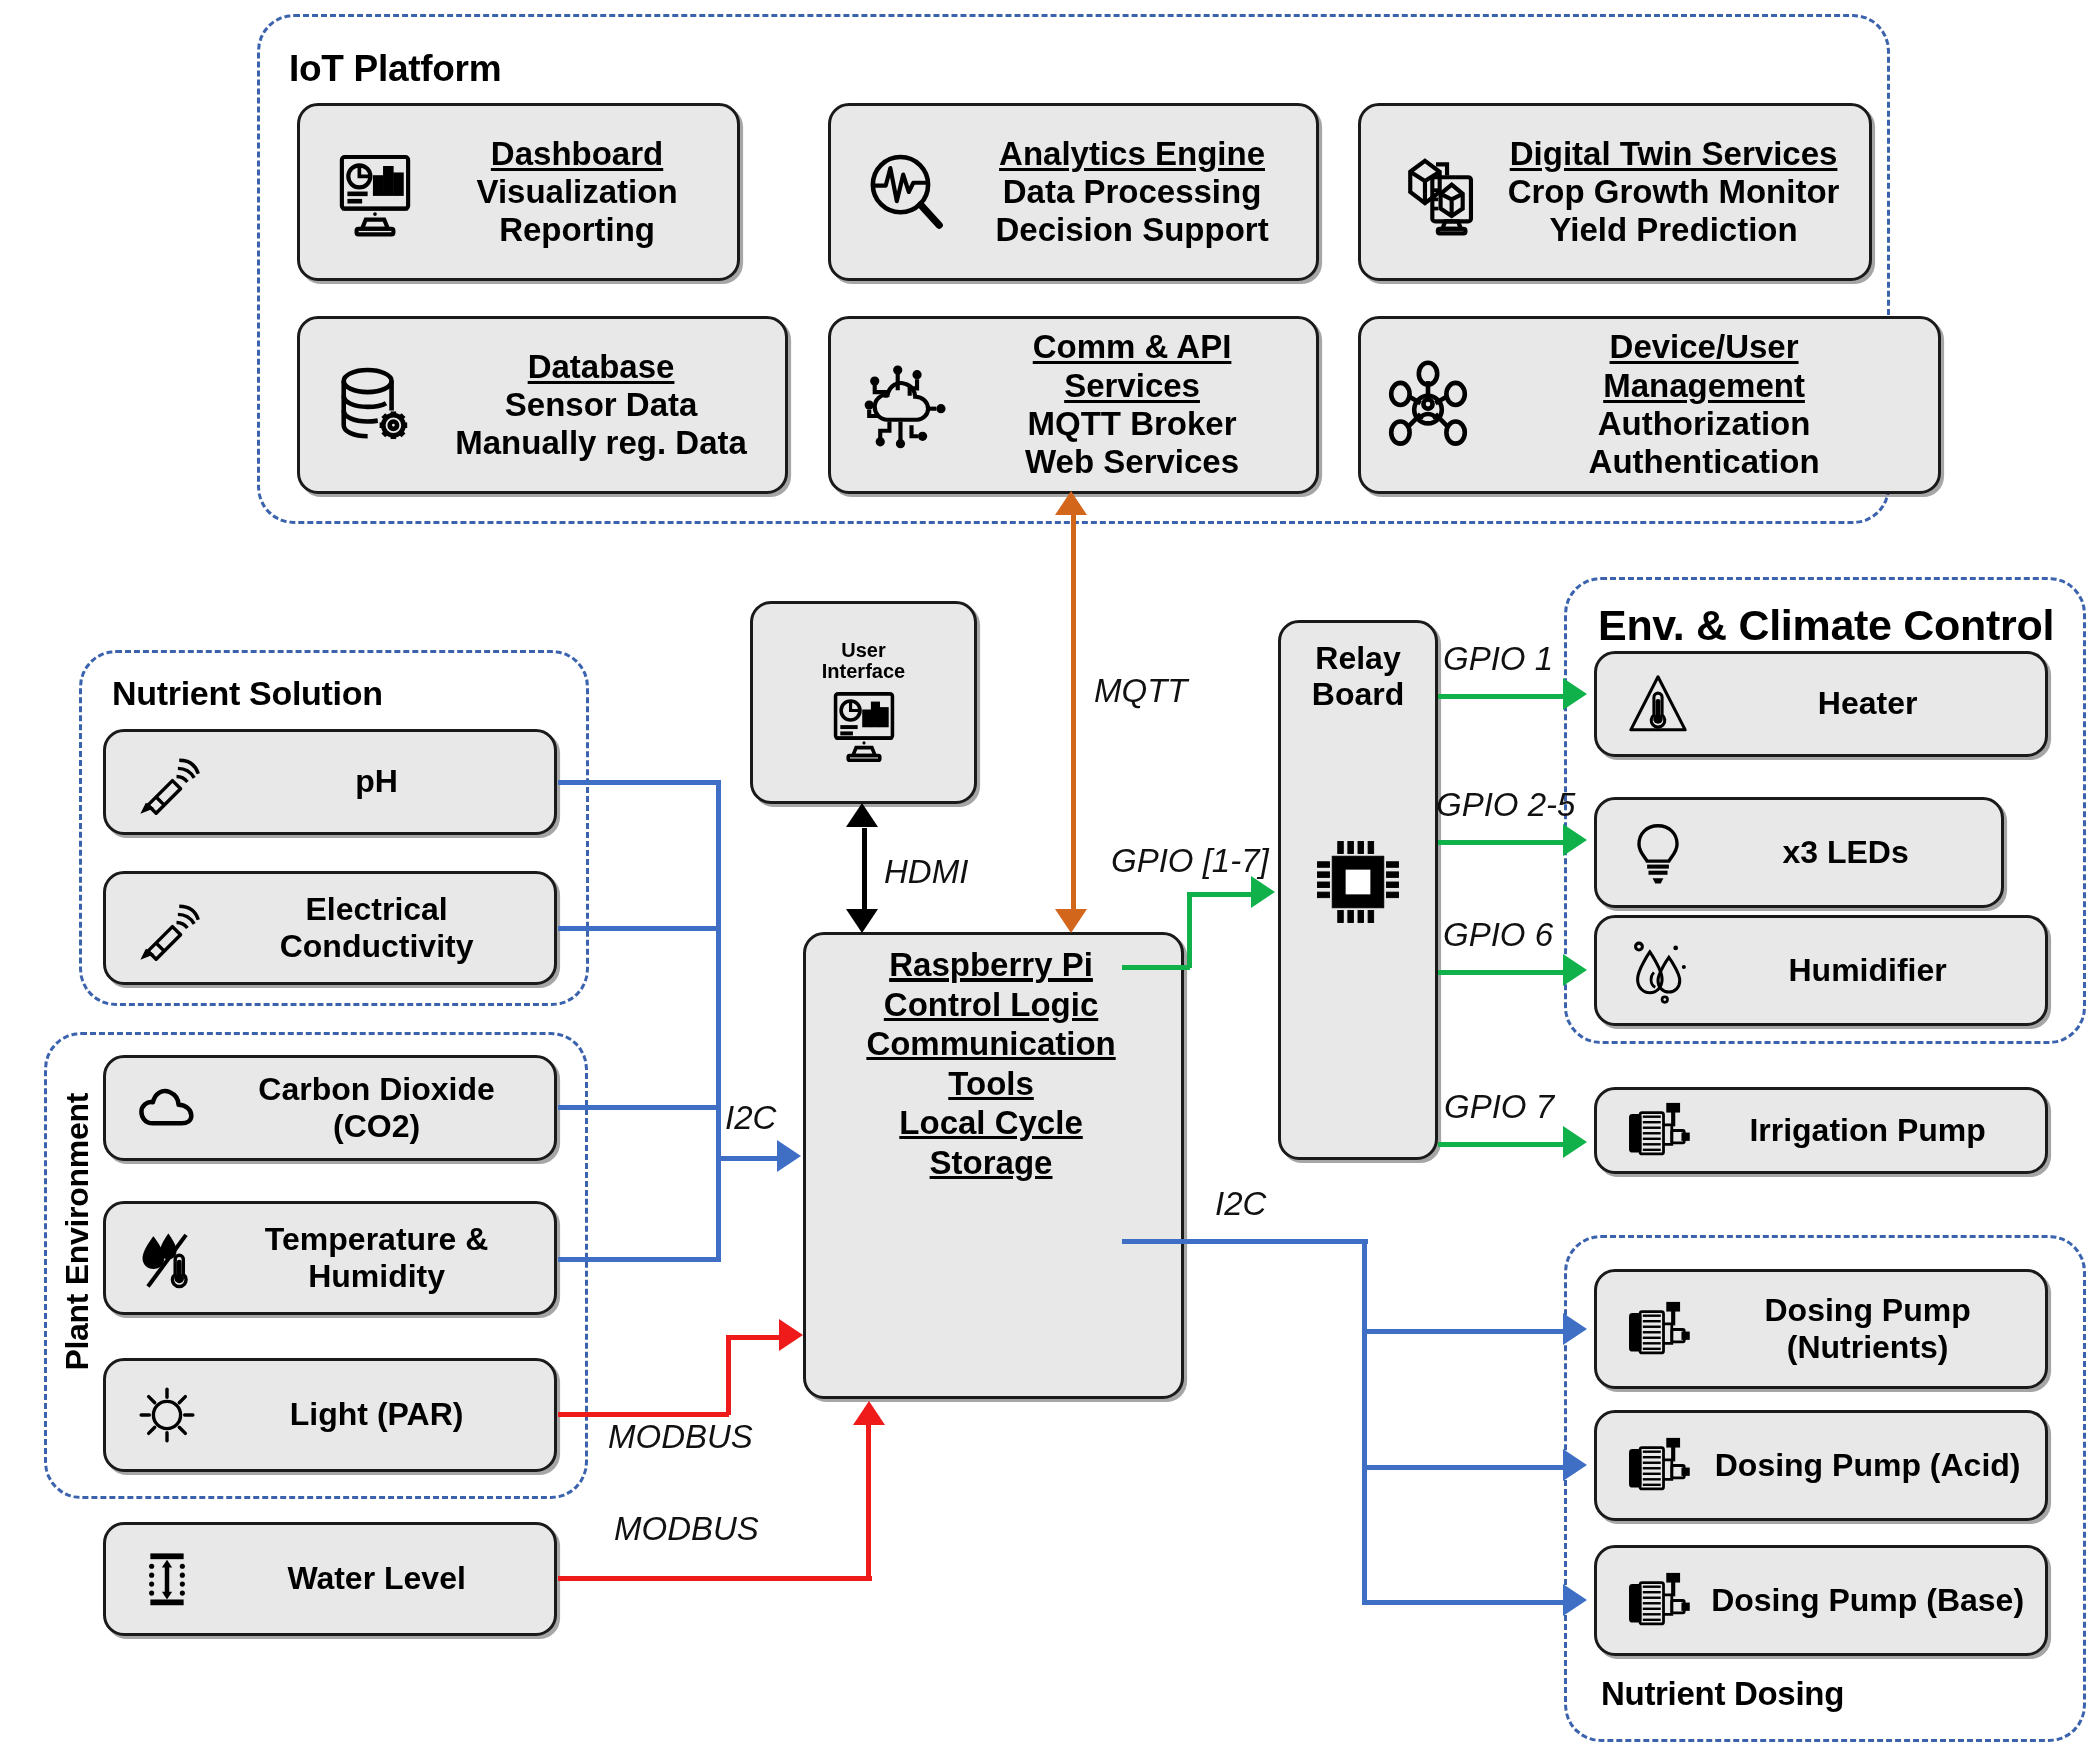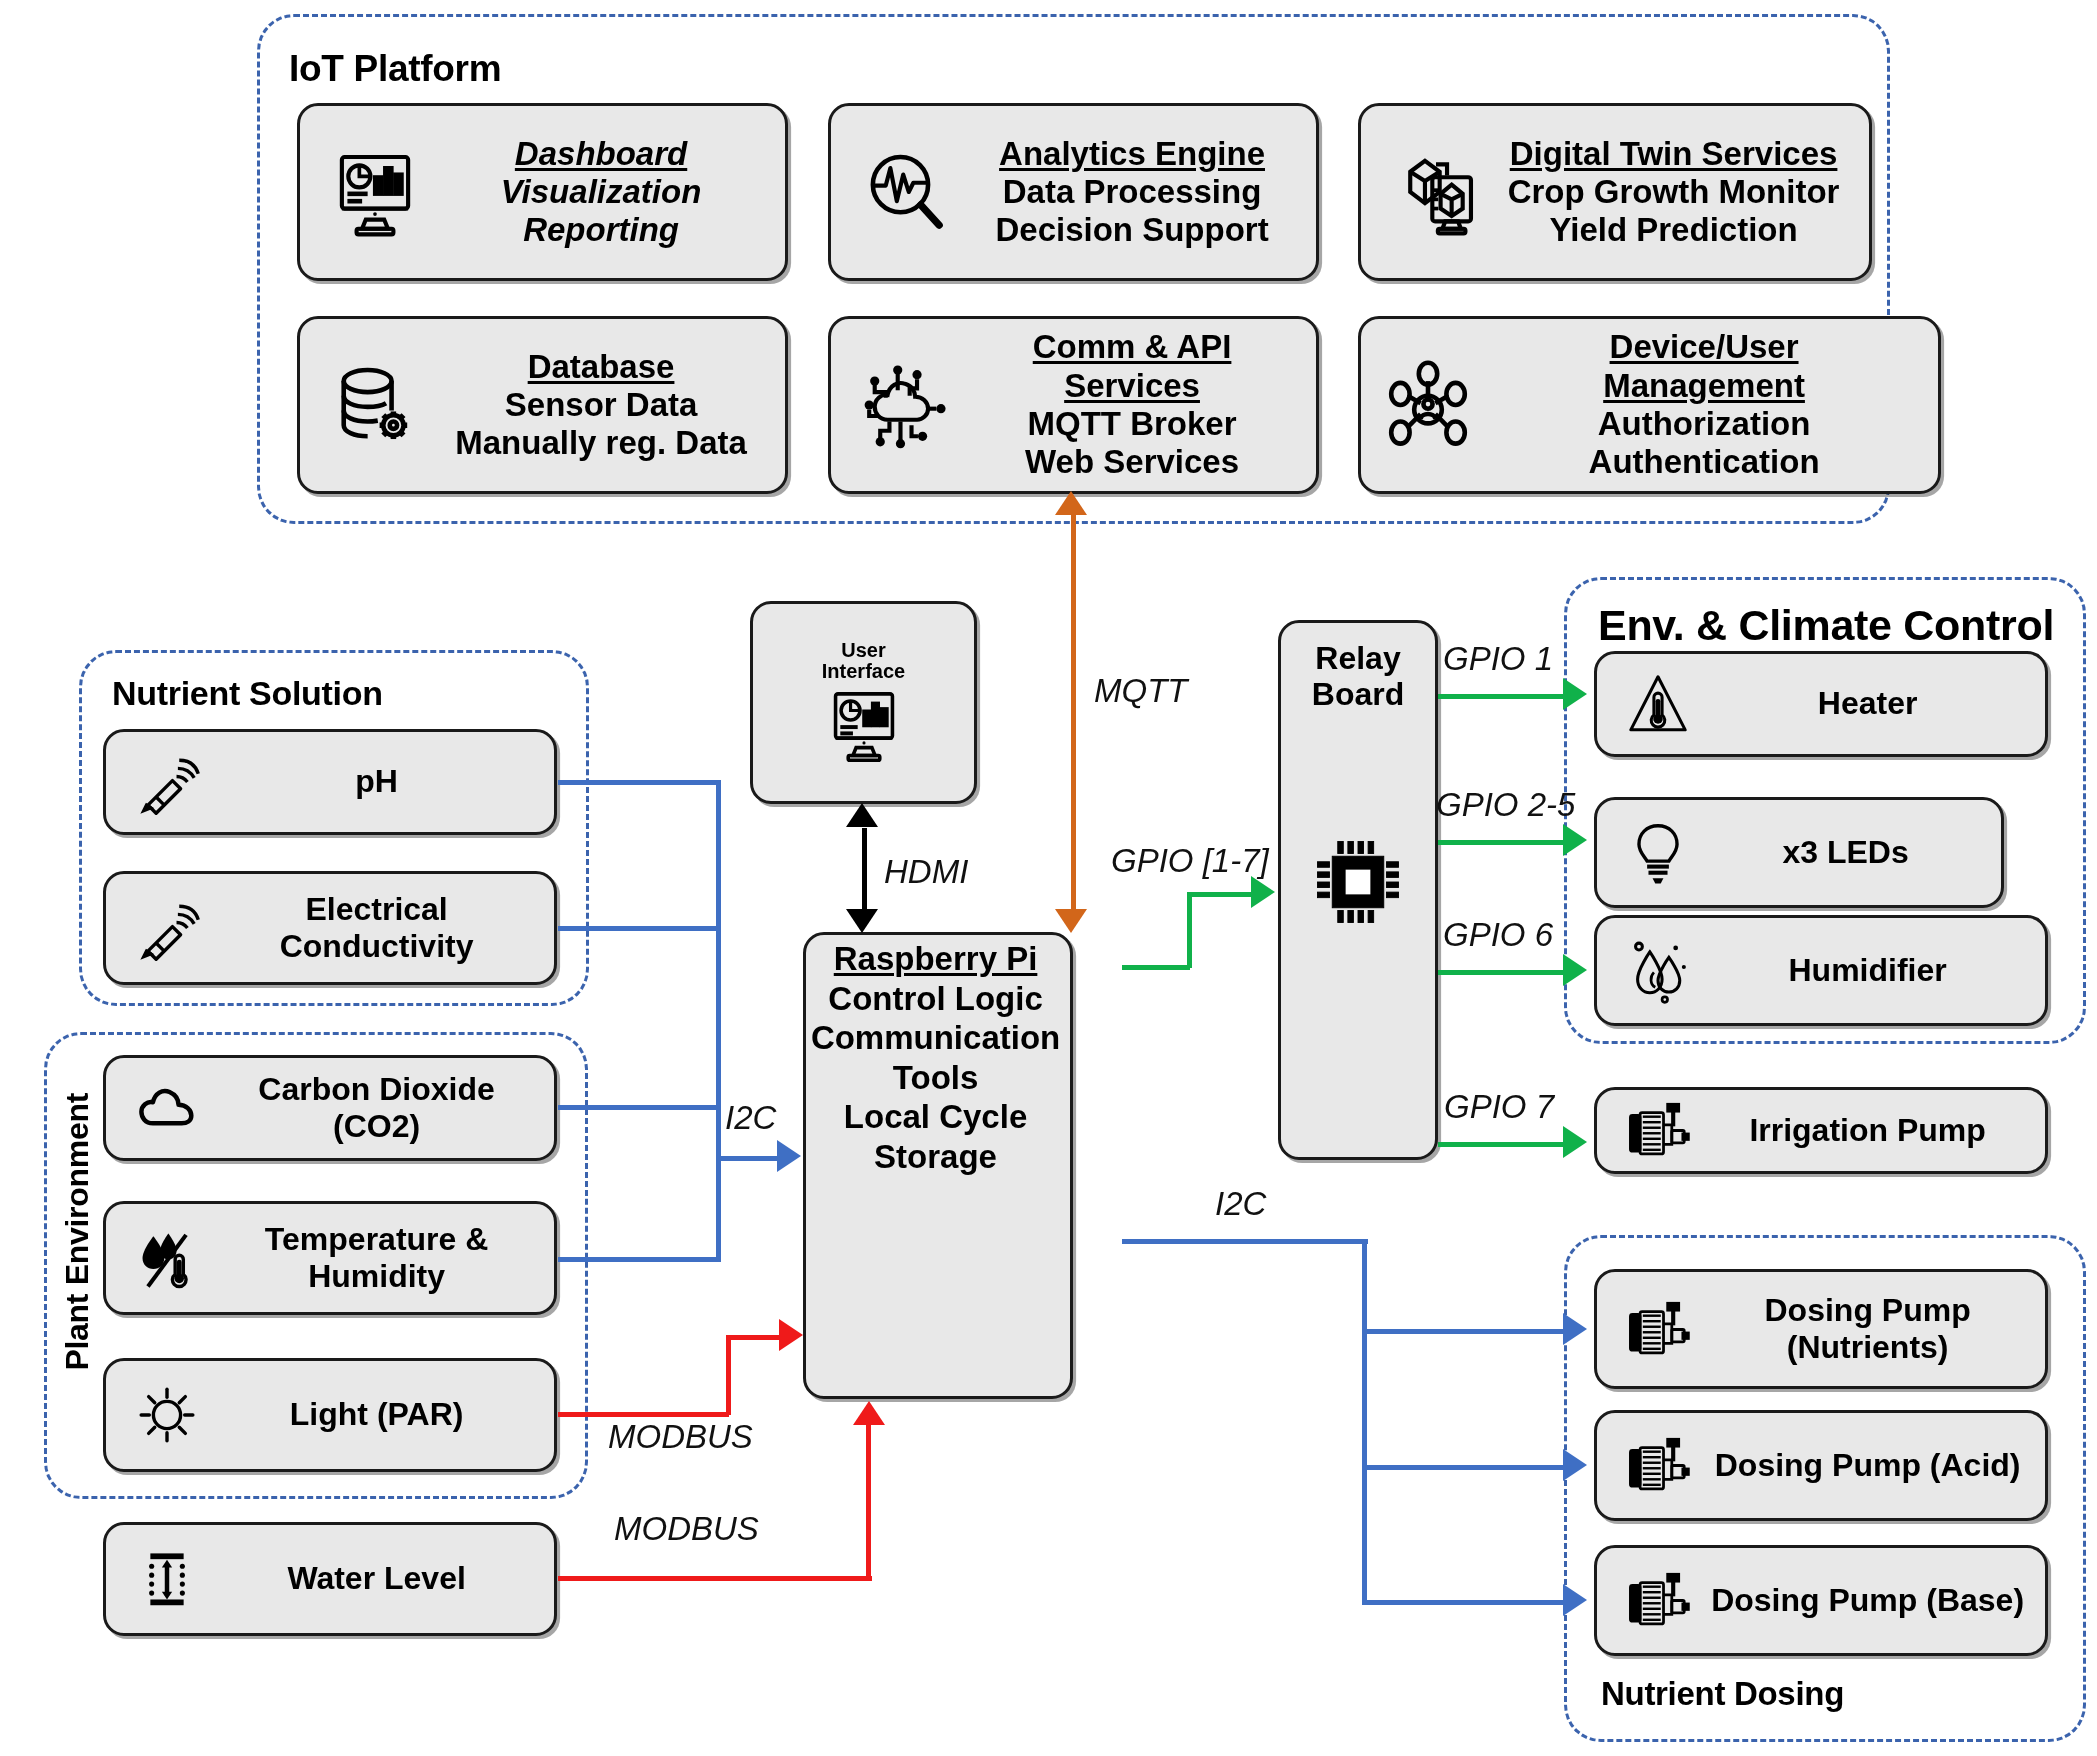--- a/index.html
+++ b/index.html
@@ -108,21 +108,21 @@
   svg { display: block; }
 </style>
 </head>
 <body>
 
 <div id="stage">
 
   <div class="group" style="left:257px; top:13.5px; width:1633px; height:510px;"></div>
   <div class="group-title" style="left:289px; top:48px; font-size:37px;">IoT Platform</div>
 
-  <div class="box pcard" style="left:297px; top:103px; width:491px;font-style:italic;">
+  <div class="box pcard" style="left:297px; top:103px; width:443px;">
     <div class="ico">
       <svg viewBox="0 0 100 100" width="92" height="92" fill="none" stroke="#000" stroke-width="4.5">
         <rect x="14" y="12" width="72" height="56" rx="3"></rect>
         <circle cx="33" cy="33" r="12"></circle>
         <path d="M33 21 L33 33 L45 33" stroke-width="4"></path>
         <rect x="50" y="34" width="7" height="18" fill="#000"></rect>
         <rect x="61" y="24" width="7" height="28" fill="#000"></rect>
         <rect x="72" y="31" width="7" height="21" fill="#000"></rect>
         <line x1="20" y1="52" x2="42" y2="52" stroke-width="5"></line>
         <line x1="20" y1="60" x2="36" y2="60" stroke-width="5"></line>
@@ -382,21 +382,21 @@
         <line x1="20" y1="52" x2="42" y2="52" stroke-width="5"></line>
         <line x1="20" y1="60" x2="36" y2="60" stroke-width="5"></line>
         <line x1="14" y1="66" x2="86" y2="66" stroke-width="4"></line>
         <circle cx="50" cy="72" r="2" fill="#000" stroke="none"></circle>
         <path d="M40 78 L60 78 L64 88 L36 88 Z"></path>
         <rect x="30" y="88" width="40" height="6" rx="2"></rect>
       </svg>
     </div>
   </div>
 
-  <div class="box" style="left:803px; top:932px; width:270px; height:467px; flex-direction:column; justify-content:center; padding:4px;">
+  <div class="box" style="left:803px; top:932px; width:381px; height:467px; flex-direction:column; justify-content:center; padding:10px;text-decoration:underline;">
     <div class="txt" style="font-size:33px; line-height:1.2;">
       <span class="hdr">Raspberry Pi</span>
       <span class="ln">Control Logic</span>
       <span class="ln">Communication</span>
       <span class="ln">Tools</span>
       <span class="ln">Local Cycle</span>
       <span class="ln">Storage</span>
     </div>
   </div>
 

